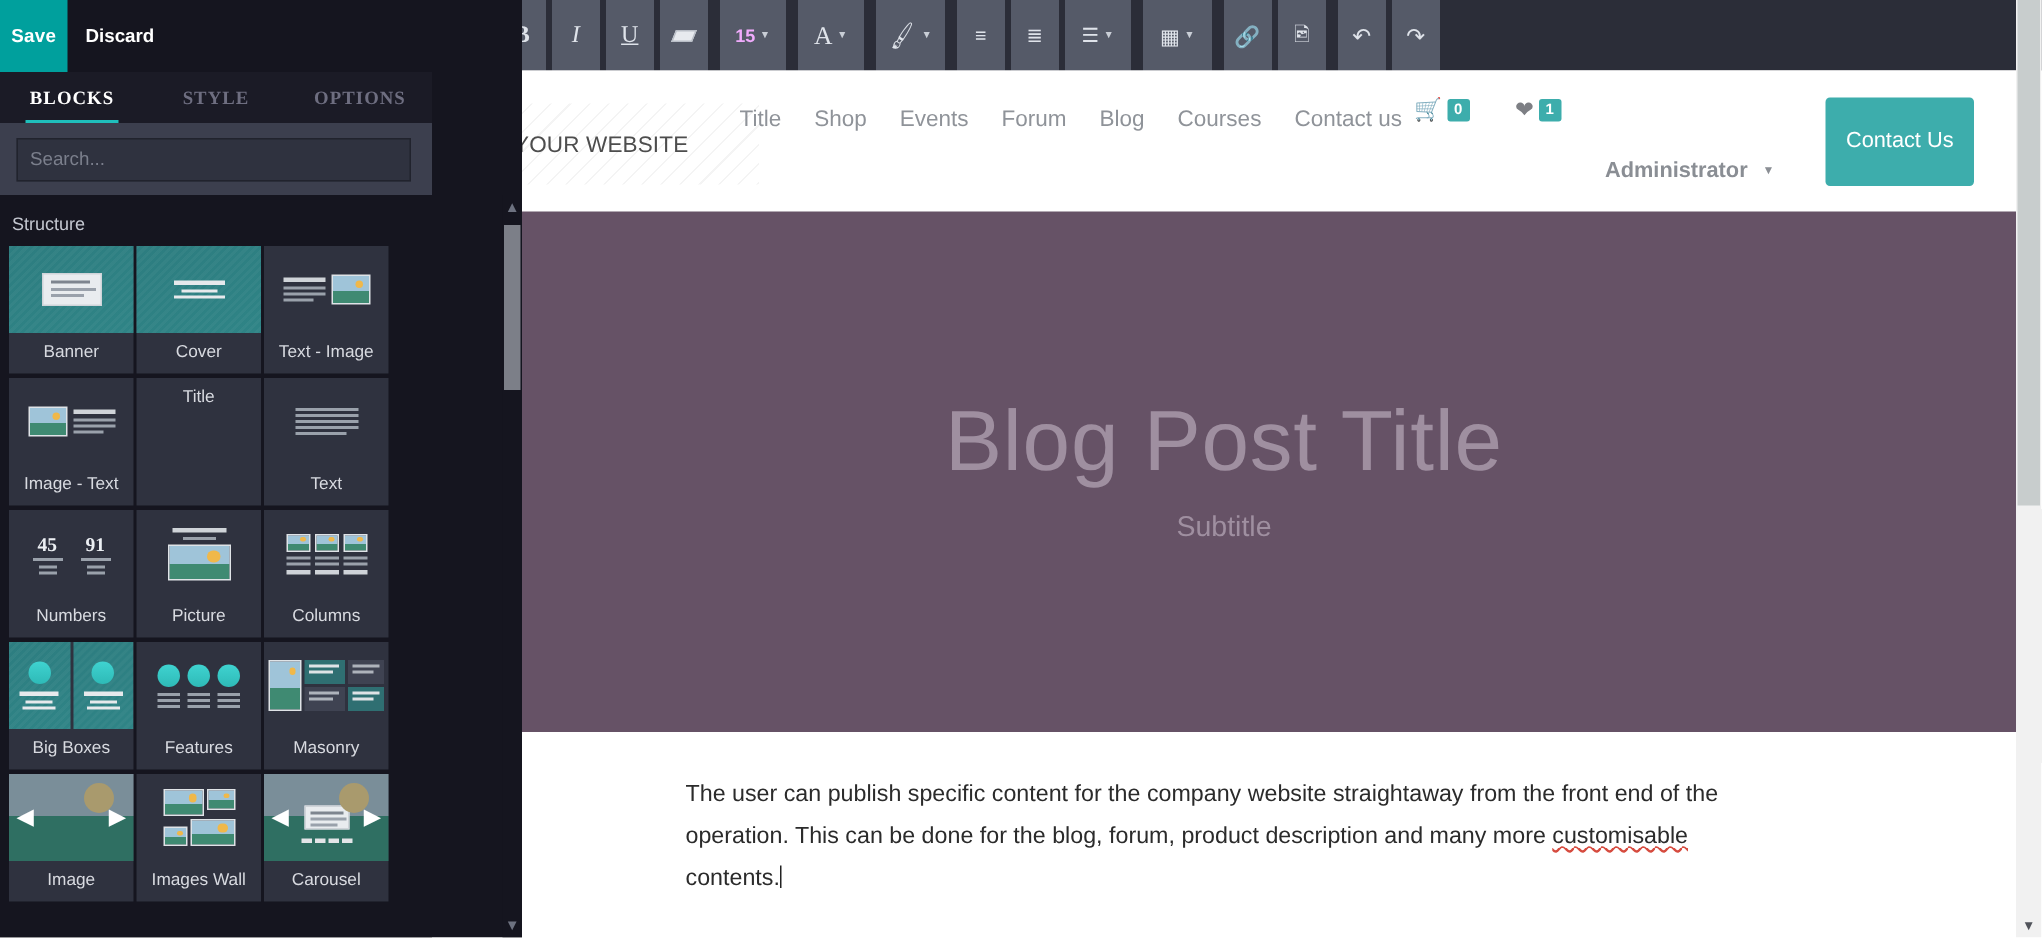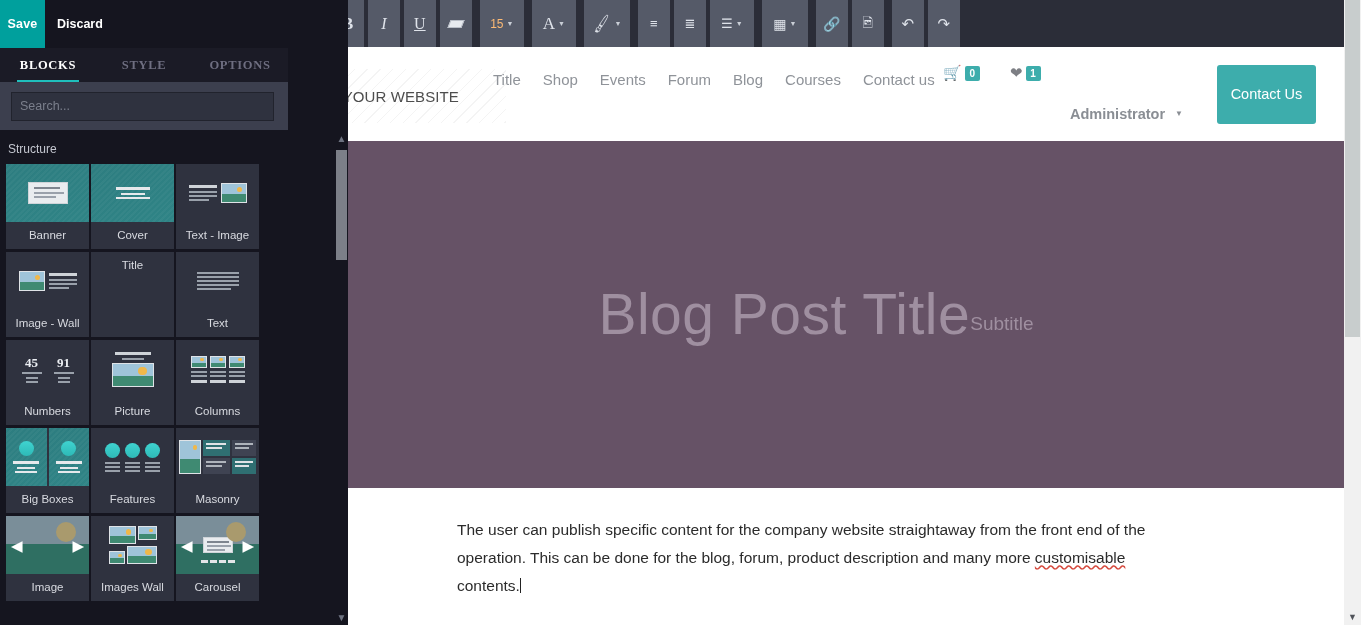--- a/index.html
+++ b/index.html
@@ -181,21 +181,21 @@
   #contact-btn {
     position:absolute; left:929px; top:18px; width:99px; height:59px;
     background:#3dadac; color:#fff; font-size:14.5px; border-radius:3px;
     display:flex; align-items:center; justify-content:center; text-align:center;
     line-height:1.45; cursor:pointer; border:none;
     font-family:"Liberation Sans", sans-serif;
   }
   #banner {
     position:relative; height:347px; background:#655064;
     background-color:#665266;
-    display:flex; flex-direction:row; align-items:center; justify-content:center;
+    display:flex; flex-direction:column; align-items:center; justify-content:center;
   }
   #banner-title {
     color:#9f8fa0; font-size:57px; font-weight:300; letter-spacing:.5px;
     line-height:1;
   }
   #banner-sub { color:#9f8fa0; font-size:19px; margin-top:18px; }
   #body-content { padding: 28px 0 0 169px; width: 740px; }
   #body-text {
     color:#2b2b2b; font-size:15.5px; line-height:1.82; width:692px;
   }
@@ -288,21 +288,21 @@
               <div style="display:flex;align-items:center;gap:4px;">
                 <div class="m-img" style="width:26px;height:20px;"></div>
                 <div style="width:28px;">
                   <span class="m-line" style="width:28px;background:#cfd3d8;height:3px;"></span>
                   <span class="m-line" style="width:28px;margin-top:3px;"></span>
                   <span class="m-line" style="width:28px;margin-top:2px;"></span>
                   <span class="m-line" style="width:20px;margin-top:2px;"></span>
                 </div>
               </div>
             </div>
-            <div class="block-label">Image - Wall</div>
+            <div class="block-label">Image - Text</div>
           </div>
 
           <div class="block">
             <div class="block-label">Title</div>
           </div>
 
           <div class="block">
             <div class="block-thumb">
               <div style="width:42px;">
                 <span class="m-line" style="width:42px;"></span>
@@ -521,21 +521,21 @@
         <span class="serif" style="text-decoration:underline;">U</span>
       </button>
       <div class="tb-sep"></div>
       <button class="tb-btn">
         <span style="display:inline-block;width:14px;height:8px;background:#e7eaef;transform:skewX(-22deg);border:1px solid #b9bec7;"></span>
       </button>
     </div>
     <div class="tb-gap"></div>
     <div class="tb-group">
       <button class="tb-btn" style="min-width:44px;">
-        <span style="font-size:12px;color:#fdba74;">15</span>
+        <span style="font-size:12px;color:#f0abfc;font-weight:bold;">15</span>
         <span class="caret">▼</span>
       </button>
     </div>
     <div class="tb-gap"></div>
     <div class="tb-group">
       <button class="tb-btn" style="min-width:44px;">
         <span class="serif" style="font-size:17px;">A</span>
         <span class="caret">▼</span>
       </button>
     </div>

